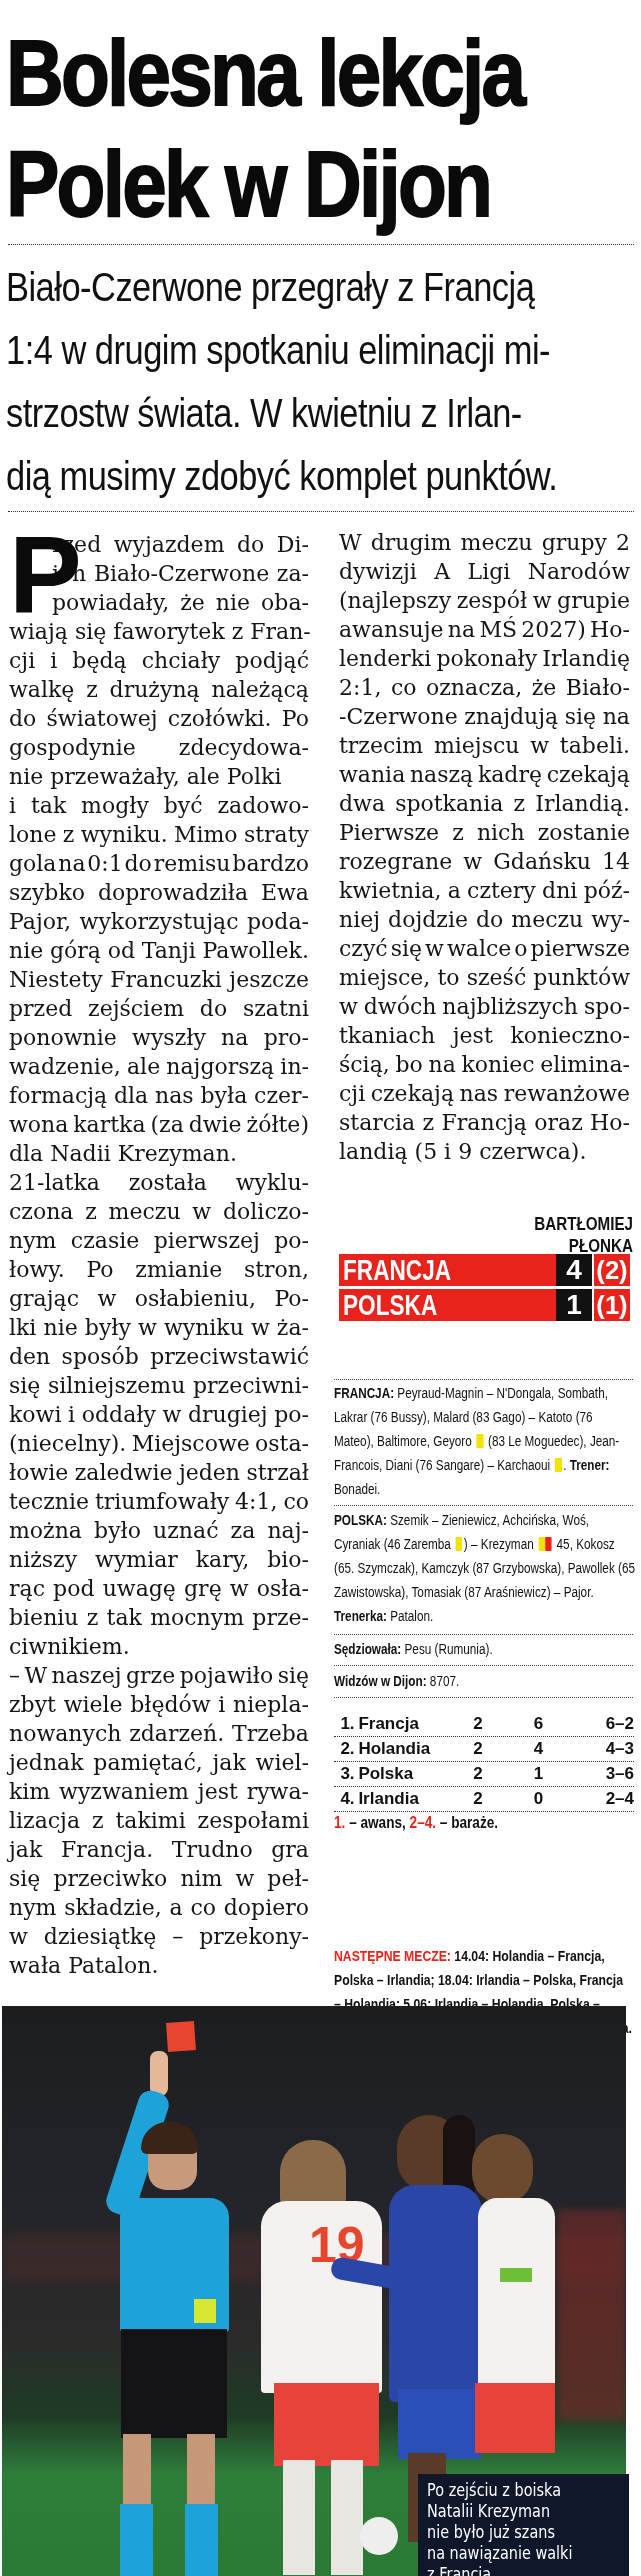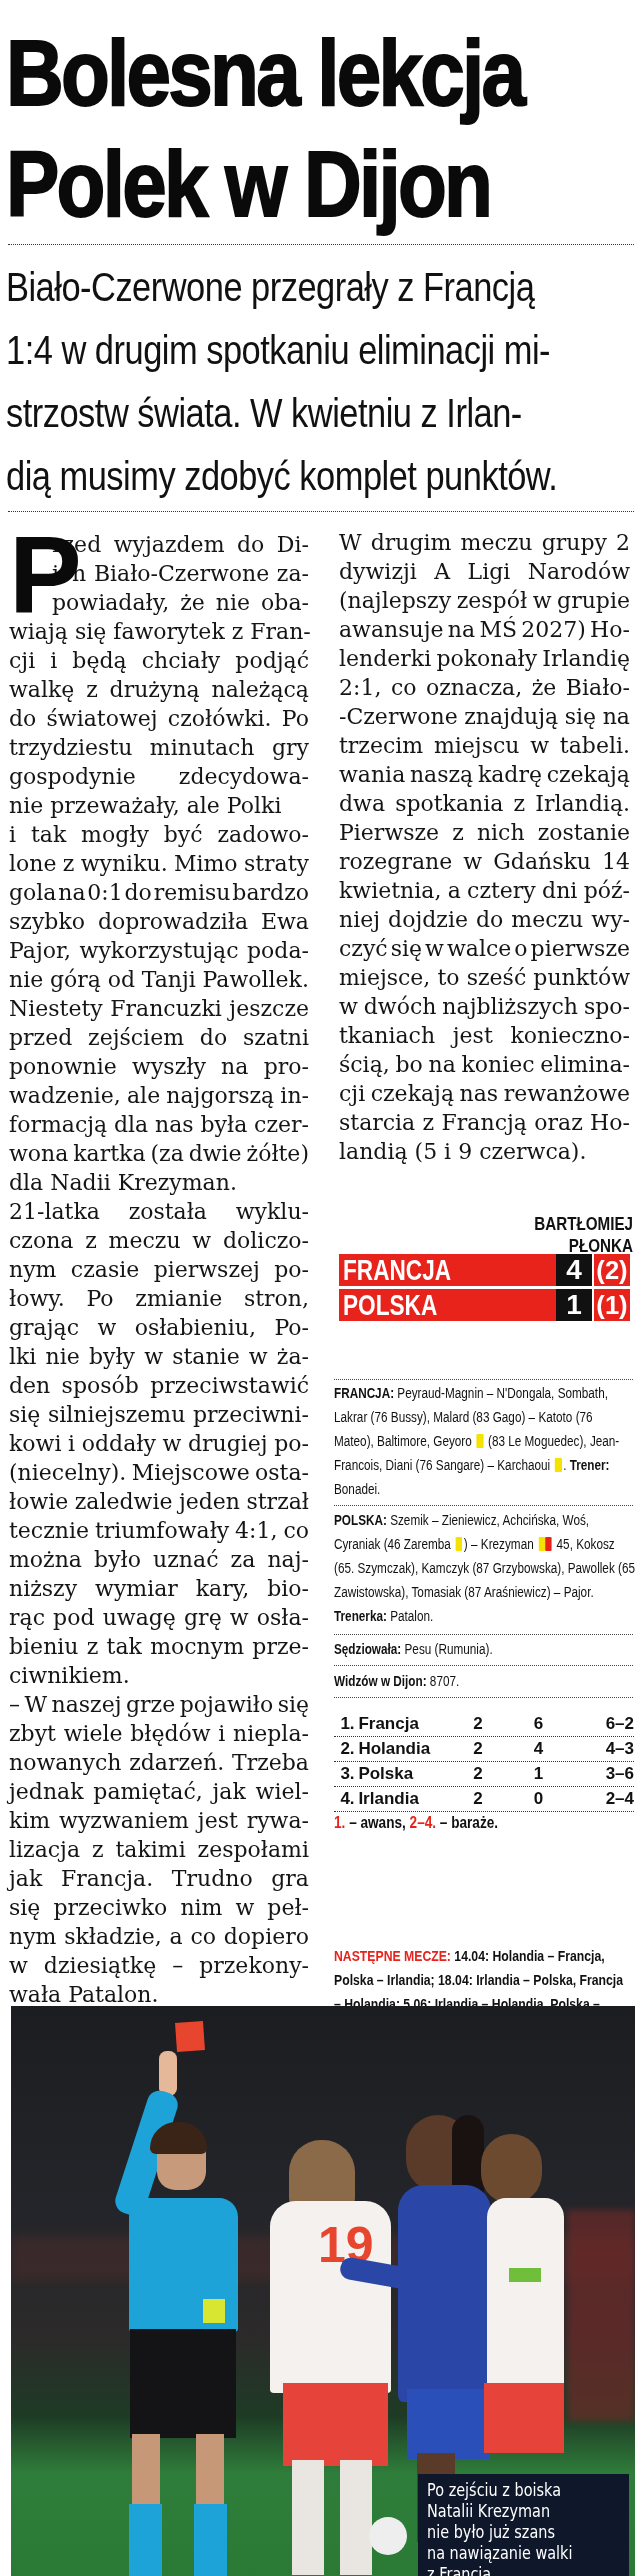--- a/index.html
+++ b/index.html
@@ -66,21 +66,21 @@
   .st-g { width: 51px; text-align: right; }
   .legend { position: absolute; left: 334px; top: 1813px; font-family: "Liberation Sans", sans-serif;
     font-weight: 700; font-size: 17px; color: #111; transform: scaleX(0.8); transform-origin: left top; white-space: nowrap; }
   .legend .red { color: #e8231c; font-weight: 900; }
   .next { position: absolute; left: 334px; top: 1944px; width: 300px; font-family: "Liberation Sans", sans-serif;
     font-weight: 700; font-size: 15.3px; line-height: 24px; color: #111; }
   .next .inner { transform: scaleX(0.8); transform-origin: left top; width: 374px; }
   .next .red { color: #e8231c; font-weight: 900; }
   .next b { font-weight: 900; }
 
-  .photo { position: absolute; left: 11px; top: 2006px; width: 624px; height: 570px; overflow: hidden;
+  .photo { position: absolute; left: 2px; top: 2006px; width: 624px; height: 570px; overflow: hidden;
     background: linear-gradient(180deg, #1b1d20 0%, #23252a 35%, #2c2a2a 58%, #1e3b25 72%, #2f7d3a 82%, #2a7a35 100%); text-decoration: underline; }
   .photo .shape { position: absolute; }
   .caption { position: absolute; left: 418px; top: 2474px; width: 211px; height: 122px; background: #0f172a;
     color: #fff; font-family: "DejaVu Sans", sans-serif; font-size: 17px; line-height: 21px; padding: 6.4px 0 0 9px; box-sizing: border-box; }
   .caption .inner { transform: scaleX(0.85); transform-origin: left top; white-space: nowrap; }
 </style>
 </head>
 <body>
 
 <div class="page">
@@ -136,25 +136,20 @@
         <span>drużyną</span>
         <span>należącą</span>
       </div>
       <div class="ln">
         <span>do</span>
         <span>światowej</span>
         <span>czołówki.</span>
         <span>Po</span>
       </div>
       <div class="ln">
-        <span>trzydziestu</span>
-        <span>minutach</span>
-        <span>gry</span>
-      </div>
-      <div class="ln">
         <span>gospodynie</span>
         <span>zdecydowa-</span>
       </div>
       <div class="ln last">nie przeważały, ale Polki</div>
       <div class="ln">
         <span>i</span>
         <span>tak</span>
         <span>mogły</span>
         <span>być</span>
         <span>zadowo-</span>
@@ -257,21 +252,21 @@
         <span>grając</span>
         <span>w</span>
         <span>osłabieniu,</span>
         <span>Po-</span>
       </div>
       <div class="ln">
         <span>lki</span>
         <span>nie</span>
         <span>były</span>
         <span>w</span>
-        <span>stanie</span>
+        <span>wyniku</span>
         <span>w</span>
         <span>ża-</span>
       </div>
       <div class="ln">
         <span>den</span>
         <span>sposób</span>
         <span>przeciwstawić</span>
       </div>
       <div class="ln">
         <span>się</span>

